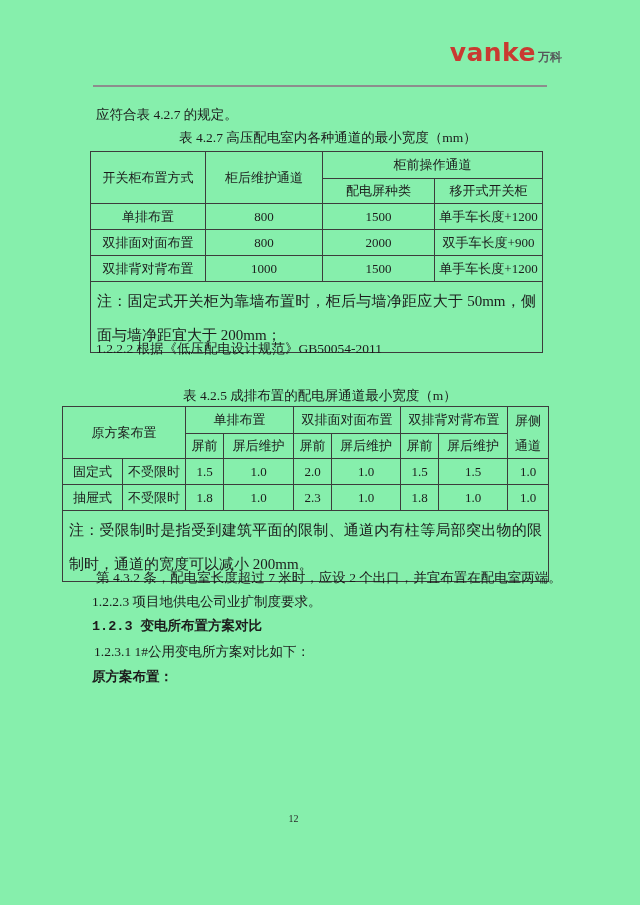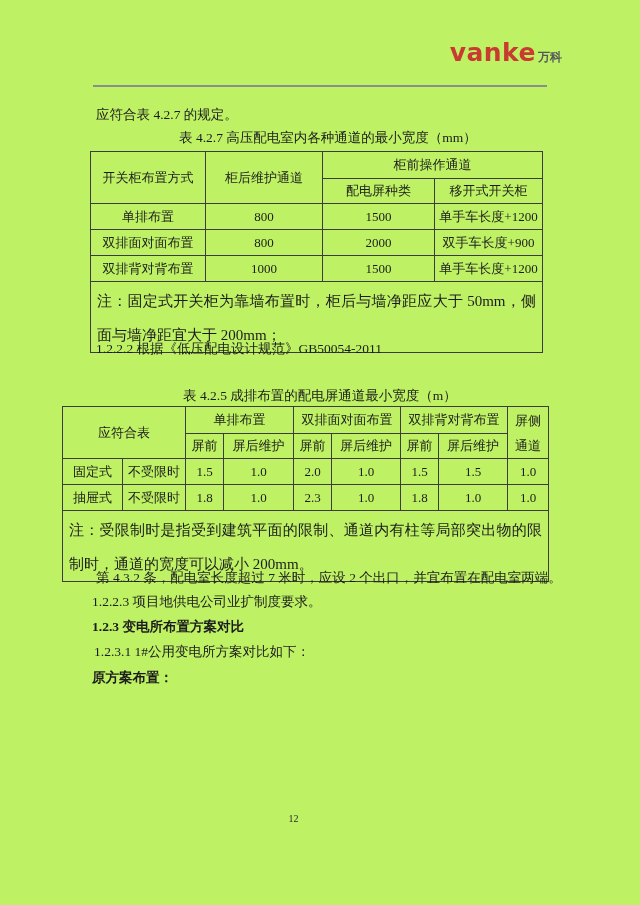--- a/index.html
+++ b/index.html
@@ -1,34 +1,34 @@
 <!DOCTYPE html>
 <html><head>
 <meta charset="utf-8">
 <style>
   html, body { margin:0; padding:0; background:#ffffff; }
   .page {
-    position:relative; width:640px; height:905px; background:#bef264;
+    position:relative; width:640px; height:905px; background:#86efac;
     font-family:"Liberation Serif","DejaVu Serif",serif;
     color:#1c1c1c; overflow:hidden;
   }
   
   .logo { position:absolute; top:40px; right:78px; display:flex; align-items:baseline; }
   .logo-main {
     font-family:"DejaVu Sans","Liberation Sans",sans-serif;
     font-size:25px; font-weight:600; letter-spacing:0.5px; color:#c93a31; line-height:1;
   }
   .logo-cn {
     font-family:"DejaVu Sans","Liberation Sans",sans-serif;
     font-size:12px; font-weight:600; color:#56575b; margin-left:2px; line-height:1;
   }
   .header-rule { position:absolute; top:85px; left:93px; width:454px; height:2px; background:#8d8d8d; }
   
   .para { position:absolute; font-size:13.5px; line-height:15px; white-space:nowrap; }
-  .bold { font-weight:bold; }
+  .bold { font-weight:bold;font-family:Liberation Mono, monospace; }
   .tbl-title { position:absolute; left:0; width:640px; text-align:center; font-size:13.5px; line-height:15px; }
   
   table { position:absolute; border-collapse:collapse; table-layout:fixed; }
   td {
     border:1px solid #3c3c3c; text-align:center; vertical-align:middle;
     font-size:13px; padding:0; overflow:hidden;
   }
   .note-cell {
     text-align:justify; vertical-align:top;
     padding:2px 6px 0 6px; line-height:34px; font-size:15px;
@@ -104,21 +104,21 @@
         <col style="width:38px">
         <col style="width:70px">
       <col style="width:38px">
         <col style="width:69px">
         <col style="width:38px">
         <col style="width:69px">
       <col style="width:41px">
     </colgroup>
     <tbody>
         <tr style="height:27px">
-      <td colspan="2" rowspan="2">应符合表</td>
+      <td colspan="2" rowspan="2">原方案布置</td>
       <td colspan="2">单排布置</td>
       <td colspan="2">双排面对面布置</td>
       <td colspan="2">双排背对背布置</td>
       <td rowspan="2" class="two-line">
         <div>屏侧</div>
         <div>通道</div>
       </td>
     </tr>
     <tr style="height:25px">
       <td>屏前</td>

